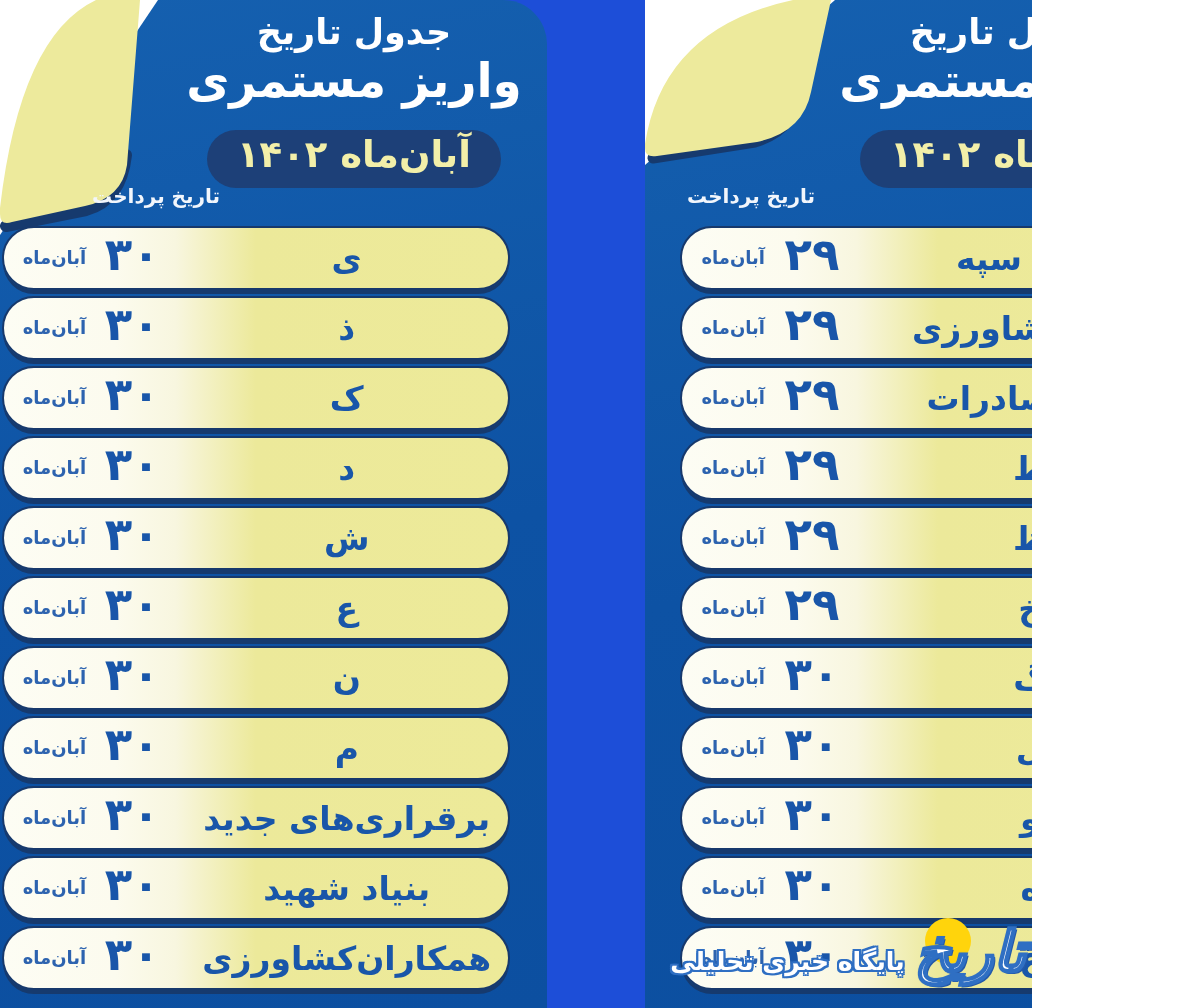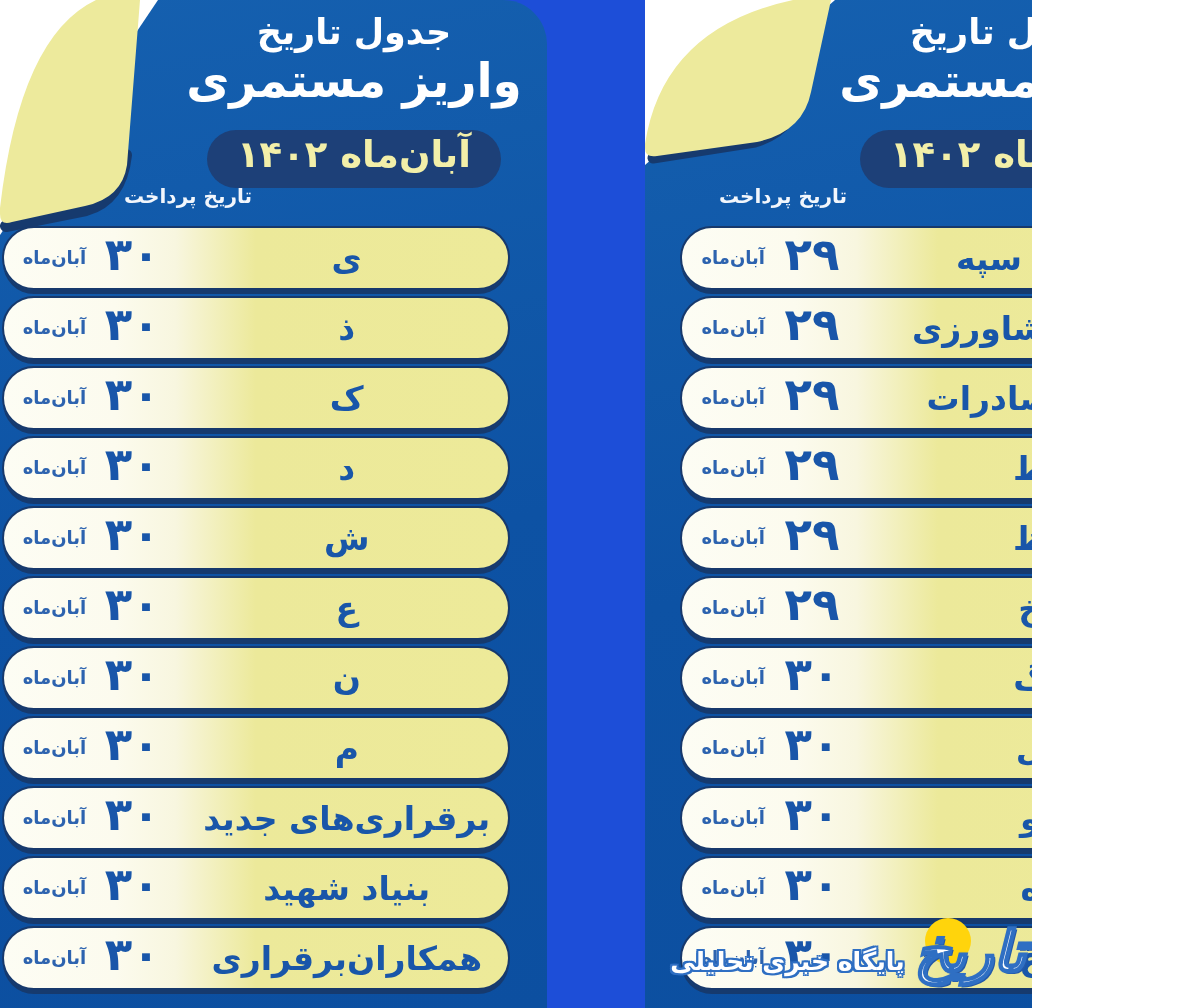--- a/index.html
+++ b/index.html
@@ -22,21 +22,21 @@
     color:#ffffff;direction:rtl;
   }
   .hdr-line1{font-size:35px;font-weight:600;letter-spacing:1px;line-height:1.3;}
   .hdr-line2{font-size:47px;font-weight:800;line-height:1.05;}
   .badge{
     display:inline-block;margin-top:25px;background:#1d4078;color:#f2efa9;
     font-size:37px;font-weight:800;padding:5px 30px 12px;border-radius:32px;
     direction:rtl;line-height:1.1;
   }
   .date-label{
-    position:absolute;top:184px;width:160px;text-align:right;direction:rtl;
+    position:absolute;top:184px;width:160px;text-align:left;direction:rtl;
     font-size:20px;font-weight:600;color:#f2f6fc;
   }
   .panel--left .date-label{left:92px;}
   .panel--right .date-label{left:42px;}
 
   .rows{position:absolute;top:226px;}
   .panel--left .rows{left:2px;right:37px;}
   .panel--right .rows{left:35px;right:4px;}
 
   .row{
@@ -134,21 +134,21 @@
     <div class="row-name">برقراری‌های جدید</div>
     <div class="row-day">۳۰</div>
     <div class="row-month">آبان‌ماه</div>
   </div>
         <div class="row">
     <div class="row-name">بنیاد شهید</div>
     <div class="row-day">۳۰</div>
     <div class="row-month">آبان‌ماه</div>
   </div>
         <div class="row">
-    <div class="row-name">همکاران‌برقراری</div>
+    <div class="row-name">همکاران‌کشاورزی</div>
     <div class="row-day">۳۰</div>
     <div class="row-month">آبان‌ماه</div>
   </div>
       </div>
   </section>
 
   <section class="panel panel--right">
     <svg class="curl" width="210" height="180" viewBox="0 0 210 180">
       <polygon points="0,0 190,0 0,165" fill="#ffffff"></polygon>
       <path d="M160,80 Q152,130 110,142 L8,158" fill="none" stroke="#163a6e" stroke-width="11" stroke-linecap="round" stroke-linejoin="round"></path>

